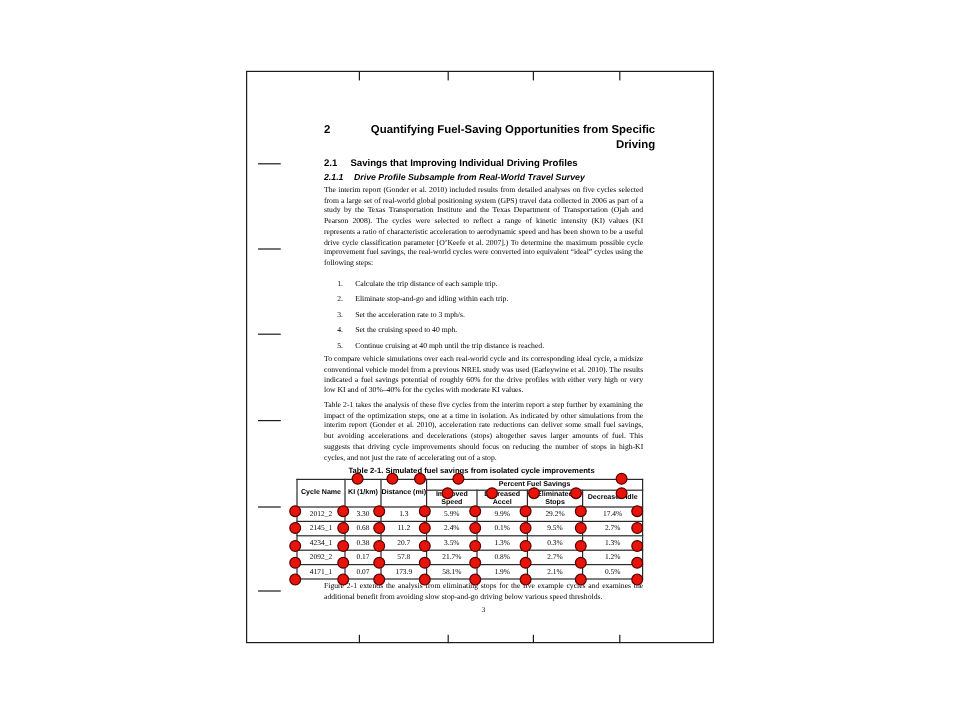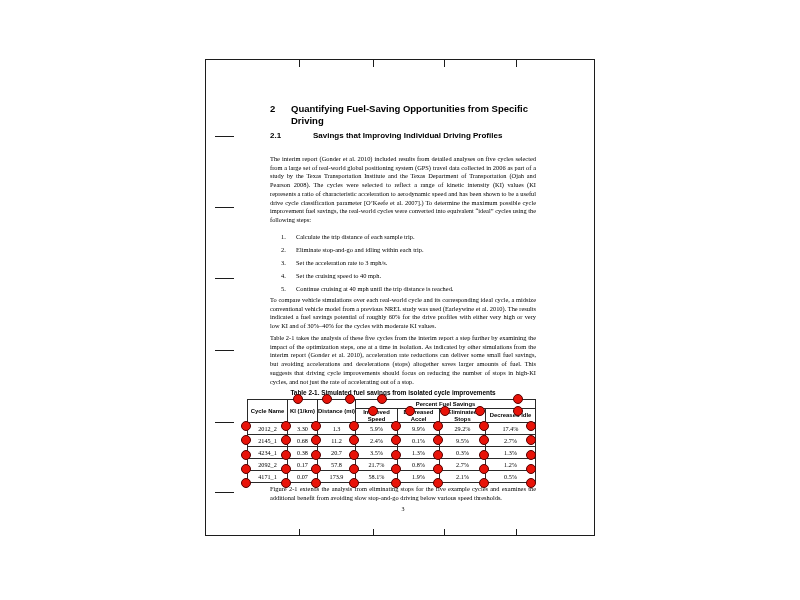--- a/index.html
+++ b/index.html
@@ -8,24 +8,24 @@
   .doc-page{position:absolute;left:205px;top:59px;width:390px;height:477px;
             background:#fff;border:1px solid #1c1c1c;box-sizing:border-box;}
   
   .tick-v{position:absolute;width:1px;height:7px;background:#1c1c1c;}
   .dash-h{position:absolute;width:19px;height:1px;background:#1c1c1c;}
   
   .h-main{position:absolute;left:64px;top:43px;width:276px;display:flex;
           font-family:"Liberation Sans",sans-serif;font-weight:bold;
           font-size:9.5px;line-height:11.5px;}
   .h-main .hnum{width:21px;flex:none;}
-  .h-main .hline{display:block;}
+  .h-main .hline{display:block;text-align:right;}
   .h-sub{position:absolute;left:64px;top:71px;width:276px;display:flex;
          font-family:"Liberation Sans",sans-serif;font-weight:bold;font-size:8px;line-height:9px;}
-  .h-sub .hnum{width:43px;flex:none;}
+  .h-sub .hnum{width:22px;flex:none;}
   .h-subsub{position:absolute;left:64px;top:84px;width:276px;display:flex;
             font-family:"Liberation Sans",sans-serif;font-weight:bold;font-style:italic;
             font-size:7.3px;line-height:8.5px;}
   .h-subsub .hnum{width:25px;flex:none;}
   
   .para{position:absolute;left:64px;width:266px;font-size:6.4px;line-height:8.7px;
         text-align:justify;}
   #para1{top:95px;}
   #para2{top:236px;}
   #para3{top:274px;}
@@ -79,20 +79,24 @@
       <span class="htext">
         <span class="hline">Quantifying Fuel-Saving Opportunities from Specific Driving</span>
       </span>
     </div>
 
     <div class="h-sub">
       <span class="hnum">2.1</span>
       <span>Savings that Improving Individual Driving Profiles</span>
     </div>
 
+    <div class="h-subsub">
+      <span class="hnum">2.1.1</span>
+      <span>Drive Profile Subsample from Real-World Travel Survey</span>
+    </div>
 
     <div class="para" id="para1">The interim report (Gonder et al. 2010) included results from detailed analyses on five cycles selected from a large set of real-world global positioning system (GPS) travel data collected in 2006 as part of a study by the Texas Transportation Institute and the Texas Department of Transportation (Ojah and Pearson 2008). The cycles were selected to reflect a range of kinetic intensity (KI) values (KI represents a ratio of characteristic acceleration to aerodynamic speed and has been shown to be a useful drive cycle classification parameter [O’Keefe et al. 2007].) To determine the maximum possible cycle improvement fuel savings, the real-world cycles were converted into equivalent “ideal” cycles using the following steps:</div>
 
     <div class="steps">
         <div class="step">
           <span class="step-num">1.</span>
           <span>Calculate the trip distance of each sample trip.</span>
         </div>
         <div class="step">
           <span class="step-num">2.</span>

